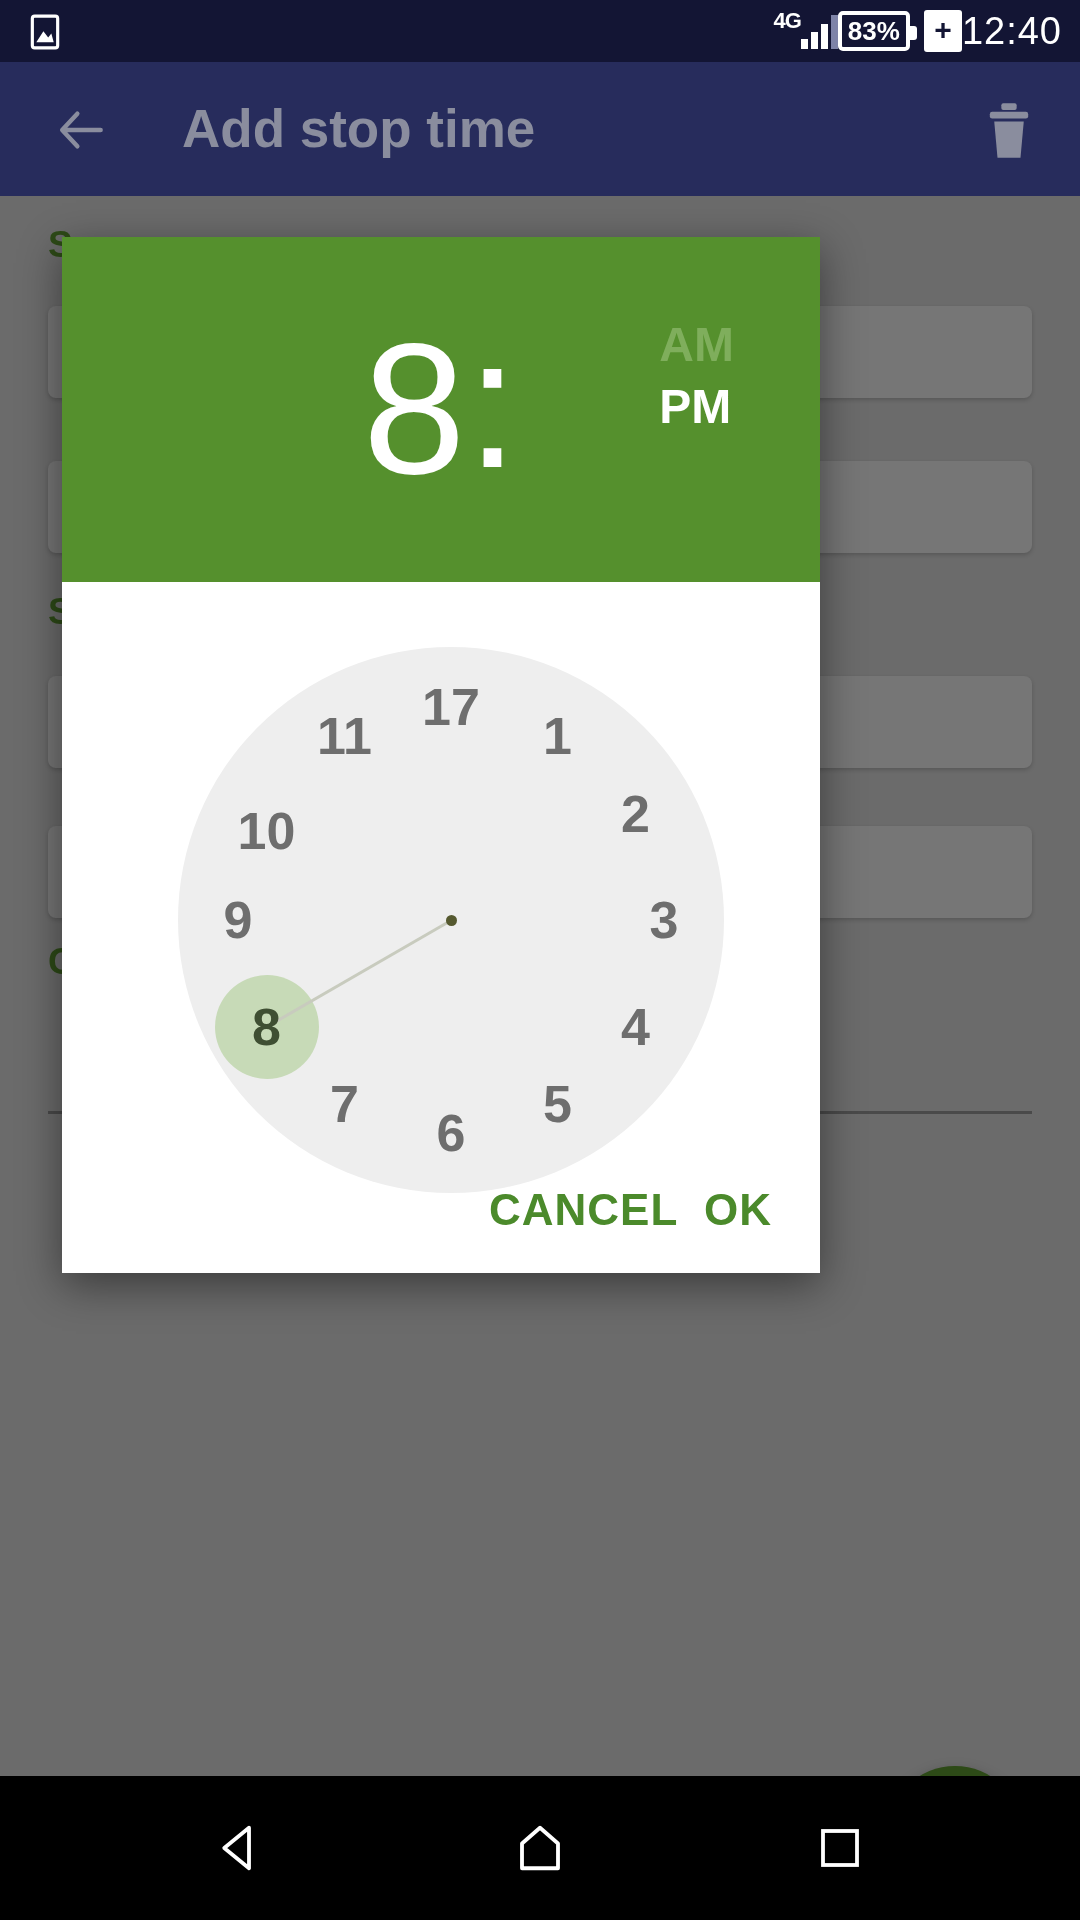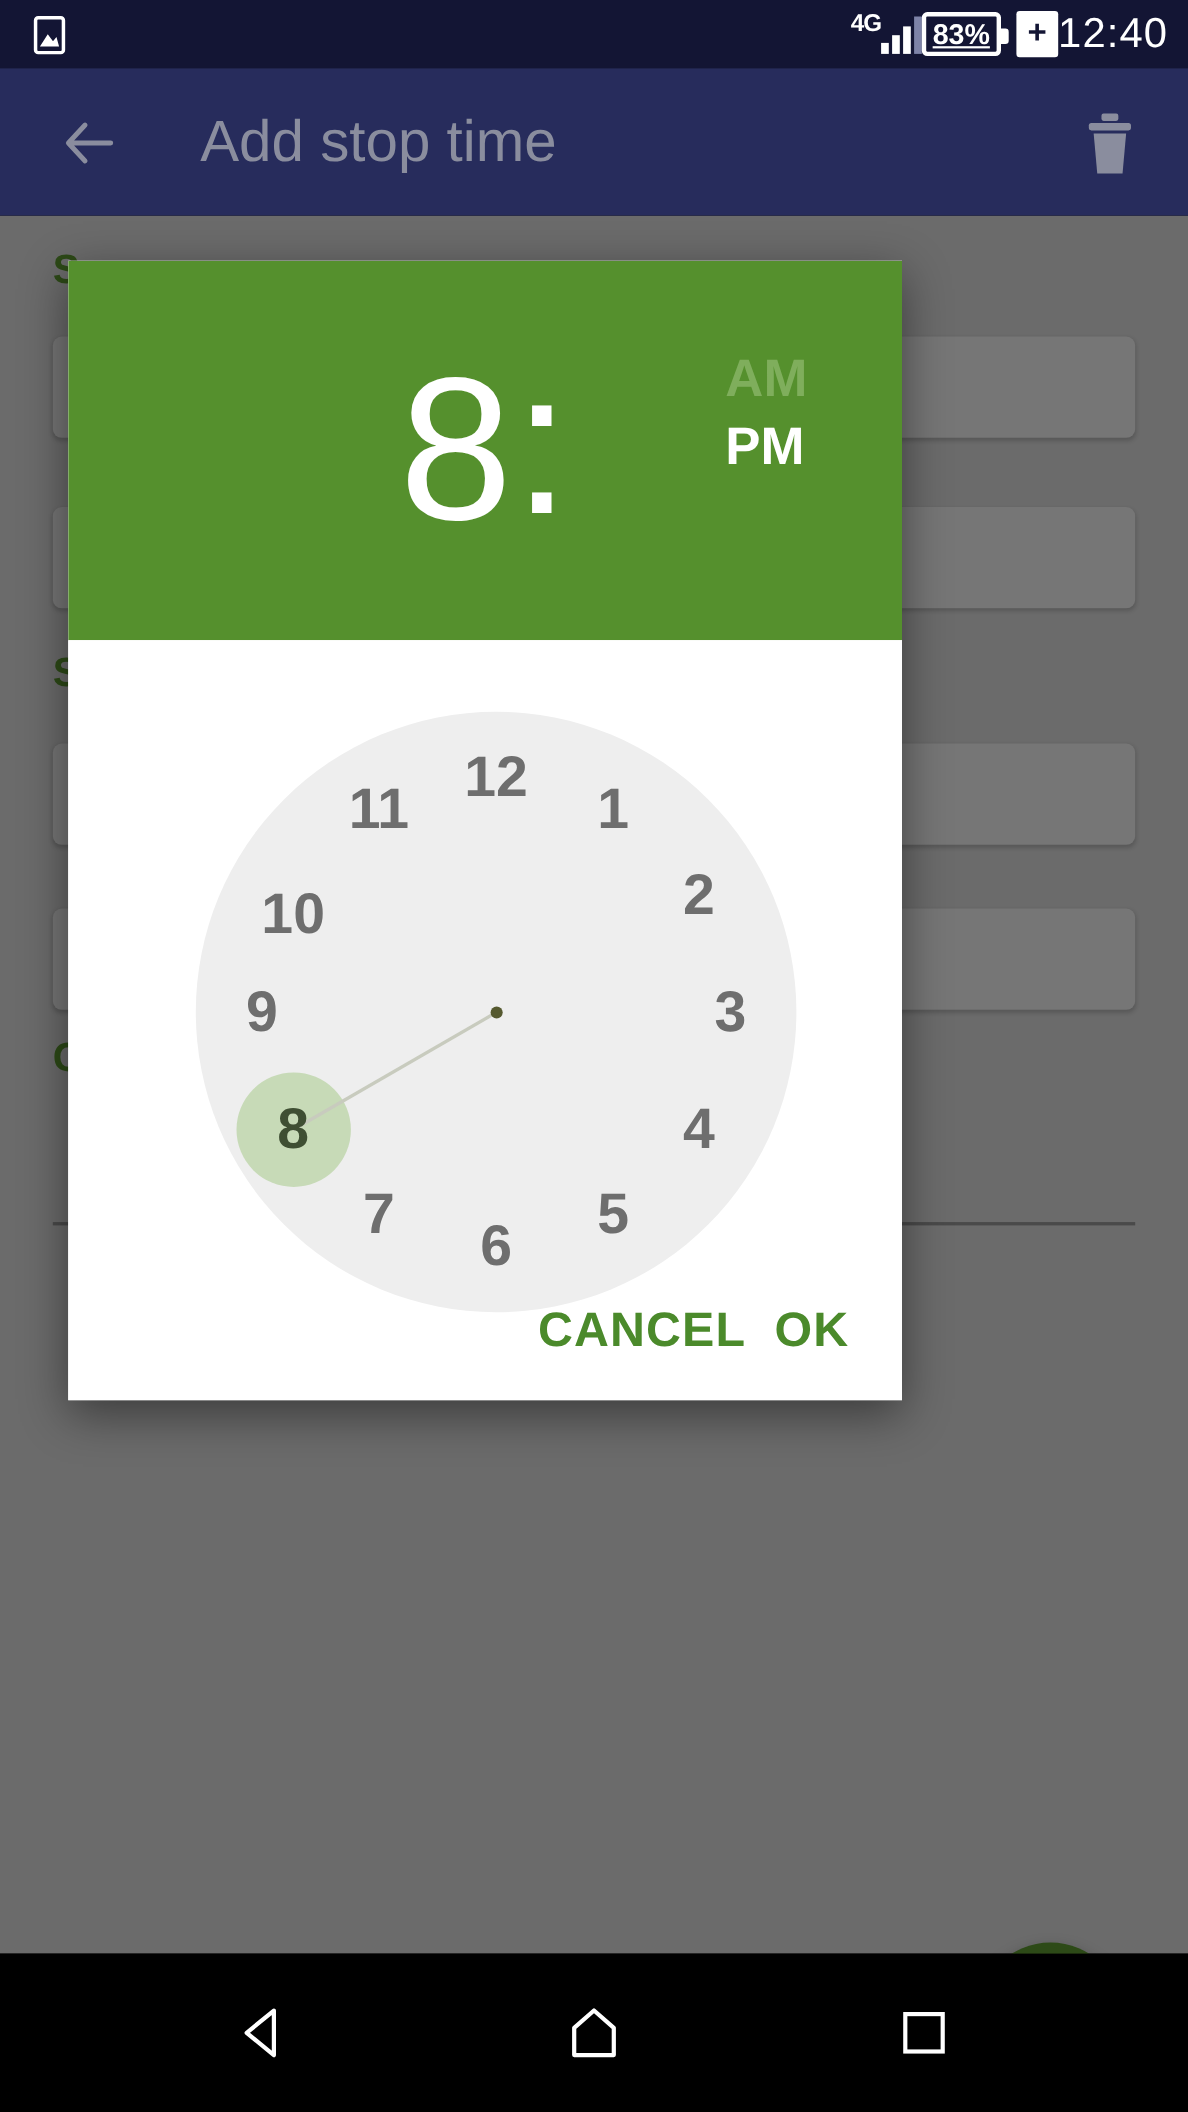--- a/index.html
+++ b/index.html
@@ -20,42 +20,42 @@
   .sb-right { position:absolute; right:18px; top:0; height:62px; display:flex; align-items:center; }
   .sb-4g { font-size:22px; font-weight:bold; letter-spacing:-1px; position:relative; top:-10px; }
   .sb-signal { display:flex; align-items:flex-end; gap:3px; height:36px; }
   .sb-signal i { display:block; width:7px; background:#ffffff; }
   .sb-signal i:nth-child(1){height:10px;}
   .sb-signal i:nth-child(2){height:17px;}
   .sb-signal i:nth-child(3){height:25px;}
   .sb-signal i:nth-child(4){height:34px; background:#7e83a8;}
   .sb-batt {
     position:relative; border:4px solid #fff; border-radius:5px;
-    height:40px; padding:0 6px; display:flex; align-items:center;text-decoration:underline;
+    height:40px; padding:0 6px; display:flex; align-items:center;
   }
   .sb-batt span { font-size:26px; font-weight:bold; color:#fff; line-height:1; }
   .sb-batt:after {
     content:""; position:absolute; right:-11px; top:11px;
     width:7px; height:14px; background:#fff; border-radius:0 3px 3px 0;
   }
   .sb-plus {
     width:38px; height:42px; background:#fff; color:#131534;
     font-size:30px; font-weight:bold; line-height:40px; text-align:center;
     border-radius:3px; margin-left:14px;
   }
   .sb-clock { font-size:38px; font-weight:500; letter-spacing:1px; }
 
   
   .appbar {
     position:absolute; left:0; top:62px; width:1080px; height:134px;
     background:#272c5c;
   }
   .appbar-title {
     position:absolute; left:182px; top:0; height:134px; line-height:134px;
-    font-size:53px; color:#8a8d9e; font-weight:400;
+    font-size:53px; color:#8a8d9e; font-weight:700;
   }
   .back-arrow { position:absolute; left:54px; top:40px; width:56px; height:56px; }
   .trash-icon { position:absolute; right:48px; top:38px; width:46px; height:62px; }
 
   
   .bgcontent {
     position:absolute; left:0; top:196px; width:1080px; height:1580px;
     background:#6b6b6b;
   }
   .bg-section-label {
@@ -212,21 +212,21 @@
         <div class="tp-am">AM</div>
         <div class="tp-pm">PM</div>
       </div>
     </div>
 
     <div class="tp-body">
       <div class="clock-face" id="clockface">
           <div class="sel-circle" style="left: 88.5366px; top: 379.5px; background: rgb(199, 218, 183);"></div>
           <div class="hand" style="left: 273px; top: 272px; width: 213px; transform: rotate(150deg);"></div>
           <div class="center-dot" style="left: 273px; top: 273px;"></div>
-          <div class="clock-num" style="left: 273px; top: 60px;">12</div>
+          <div class="clock-num" style="left: 273px; top: 60px;">17</div>
           <div class="clock-num" style="left: 379.5px; top: 88.5366px;">1</div>
           <div class="clock-num" style="left: 457.463px; top: 166.5px;">2</div>
           <div class="clock-num" style="left: 486px; top: 273px;">3</div>
           <div class="clock-num" style="left: 457.463px; top: 379.5px;">4</div>
           <div class="clock-num" style="left: 379.5px; top: 457.463px;">5</div>
           <div class="clock-num" style="left: 273px; top: 486px;">6</div>
           <div class="clock-num" style="left: 166.5px; top: 457.463px;">7</div>
           <div class="clock-num selected" style="left: 88.5366px; top: 379.5px;">8</div>
           <div class="clock-num" style="left: 60px; top: 273px;">9</div>
           <div class="clock-num" style="left: 88.5366px; top: 184px;">10</div>

